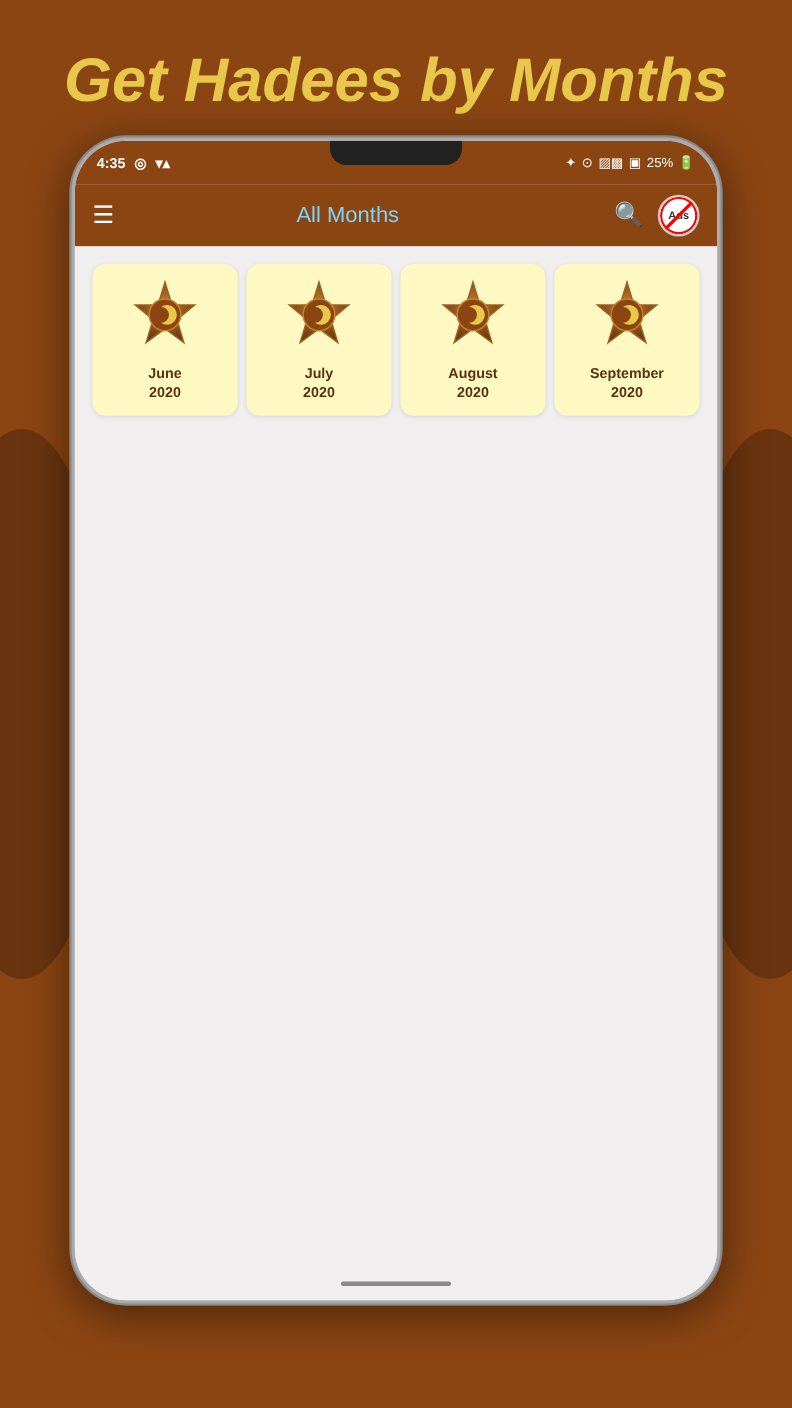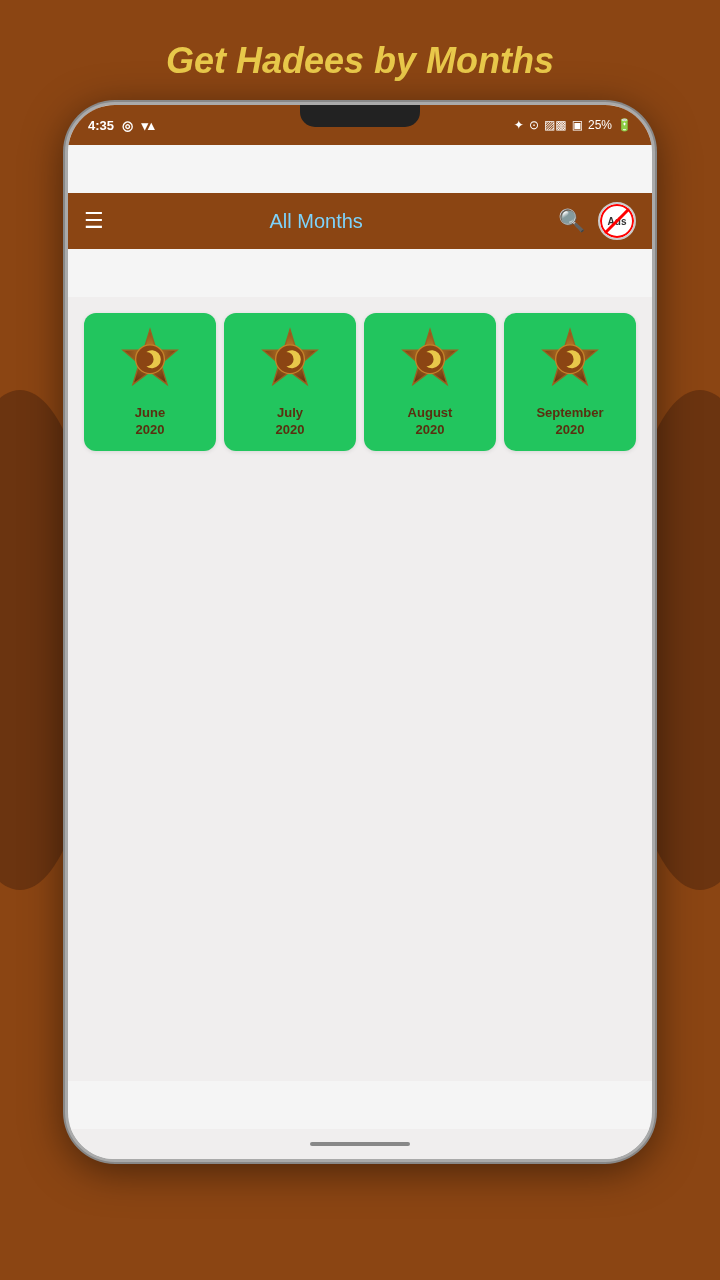--- a/index.html
+++ b/index.html
@@ -38,41 +38,40 @@
       height: 500px;
       background: #6B3410;
       border-radius: 50%;
       z-index: 0;
     }
 
     .page-title {
       position: relative;
       z-index: 1;
       color: #E8C84A;
-      font-size: 36px;
+      font-size: 56px;
       font-weight: 900;
       text-align: center;
       padding: 40px 30px 20px 30px;
       font-style: italic;
     }
 
     
     .phone-frame {
       position: relative;
       z-index: 2;
       width: 590px;
       height: 1060px;
       background: #f5f5f5;
       border-radius: 50px;
       border: 3px solid #aaa;
       box-shadow: 0 0 0 2px #888, 0 8px 40px rgba(0,0,0,0.5);
       overflow: hidden;
       display: flex;
       flex-direction: column;
-      gap: 48px;
     }
 
     
     .status-bar {
       background: #8B4513;
       height: 40px;
       display: flex;
       align-items: center;
       justify-content: space-between;
       padding: 0 20px;
@@ -196,21 +195,21 @@
 
     
     .month-grid {
       display: grid;
       grid-template-columns: repeat(4, 1fr);
       gap: 8px;
       margin-bottom: 16px;
     }
 
     .month-card {
-      background: #22c55e;
+      background: #fef9c3;
       border-radius: 12px;
       padding: 12px 8px;
       display: flex;
       flex-direction: column;
       align-items: center;
       gap: 8px;
       box-shadow: 0 1px 4px rgba(0,0,0,0.1);
       cursor: pointer;
     }
 

